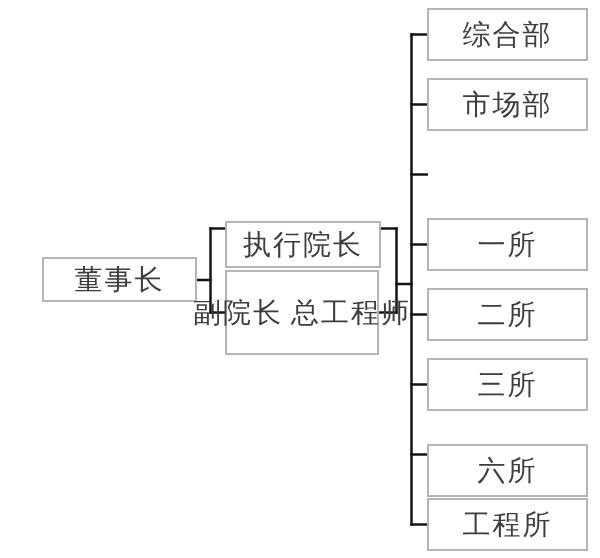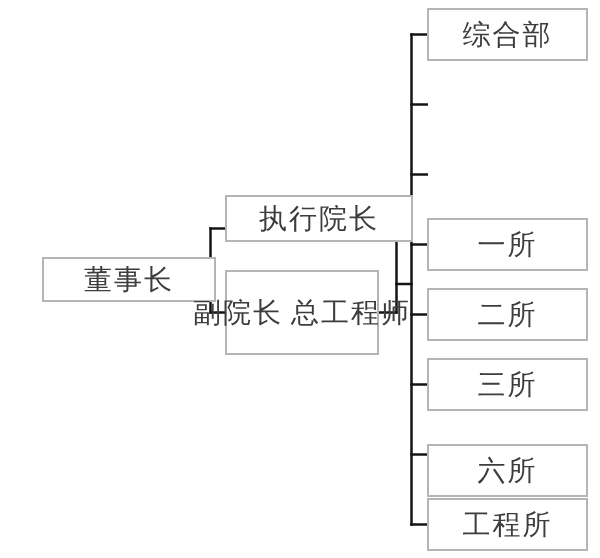--- a/index.html
+++ b/index.html
@@ -34,22 +34,22 @@
     display: flex;
     align-items: center;
     justify-content: center;
     color: var(--text, #3d3d3d);
     font-size: 28px;
     letter-spacing: 2px;
     line-height: 1.2;
     text-align: left;
     white-space: nowrap;
   }
-  .node-chairman   { left: 42px;  top: 257px; width: 174px; height: 45px; }
-  .node-exec       { left: 225px; top: 195px; width: 188px; height: 47px; }
+  .node-chairman   { left: 42px;  top: 257px; width: 155px; height: 45px; }
+  .node-exec       { left: 225px; top: 221px; width: 156px; height: 47px; }
   .node-vice       { left: 225px; top: 270px; width: 154px; height: 85px;
                      justify-content: center; gap: 8px; }
   .node-vice span  { display: block; line-height: 38px; }
   .dept            { left: 427px; width: 161px; height: 53px; }
   .dept-1 { top: 8px; }
   .dept-2 { top: 78px; }
   .dept-3 { top: 148px; }
   .dept-4 { top: 218px; }
   .dept-5 { top: 288px; }
   .dept-6 { top: 358px; }
@@ -100,20 +100,23 @@
   </div>
 
   <div class="node node-vice">
     <span>副院长</span>
     <span>总工程师</span>
   </div>
 
   <div class="node dept dept-1">
     <span>综合部</span>
   </div>
+  <div class="node dept dept-2">
+    <span>市场部</span>
+  </div>
   <div class="node dept dept-4">
     <span>一所</span>
   </div>
   <div class="node dept dept-5">
     <span>二所</span>
   </div>
   <div class="node dept dept-6">
     <span>三所</span>
   </div>
   <div class="node dept dept-7">

